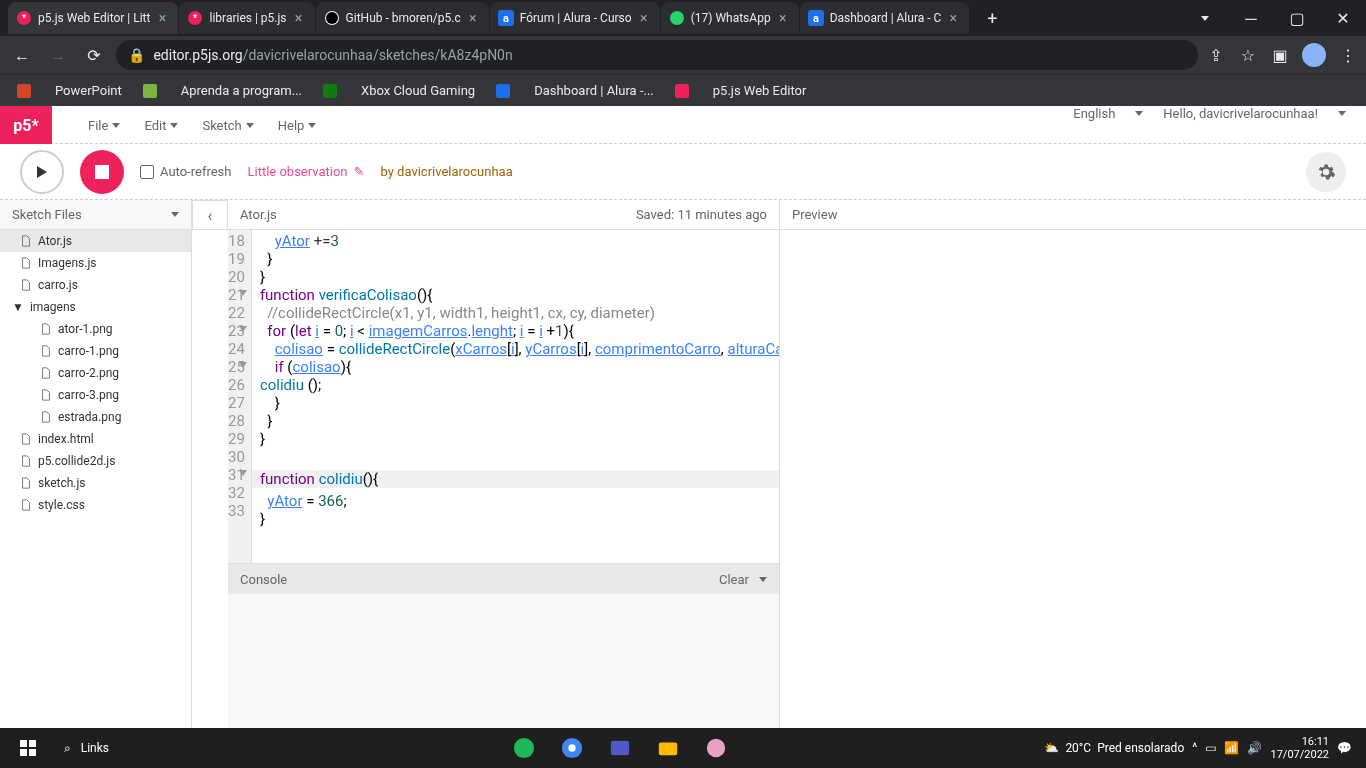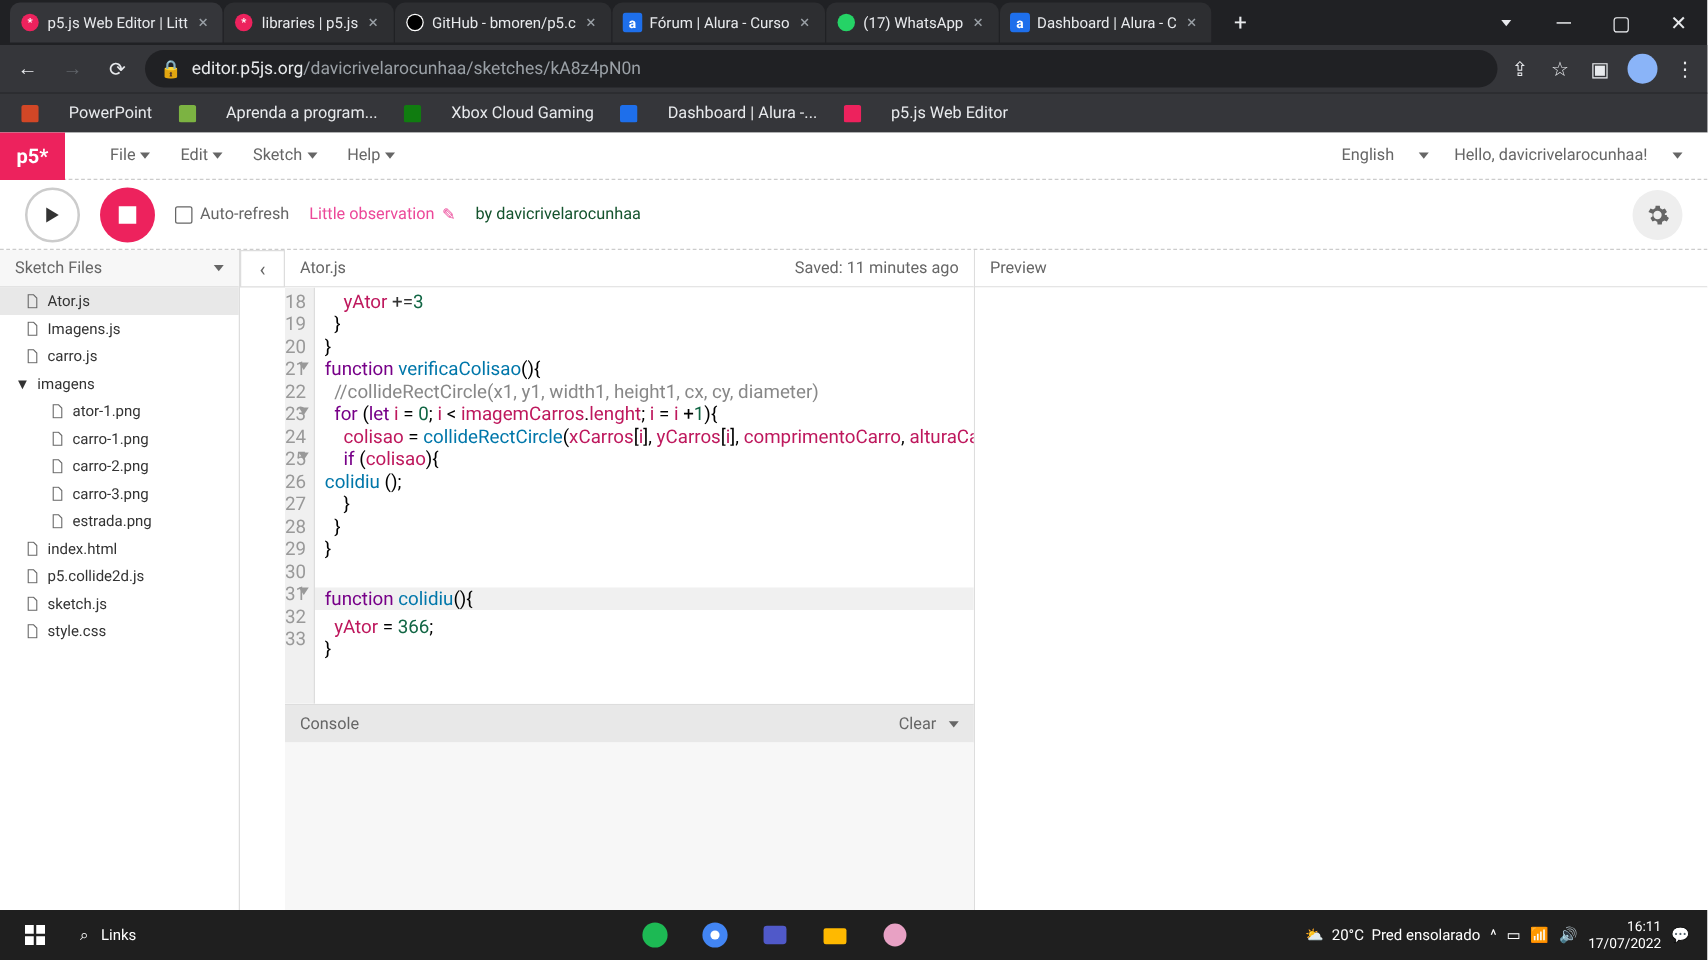--- a/index.html
+++ b/index.html
@@ -26,36 +26,36 @@
 .url-path { color: #9aa0a6; }
 .addr-right { display: flex; align-items: center; gap: 12px; color: #e8eaed; }
 .addr-icon { width: 20px; height: 20px; display:flex; align-items:center; justify-content:center; cursor:pointer; }
 .avatar { width: 24px; height: 24px; border-radius: 50%; background: #8ab4f8; }
 
 .bookmarks { display: flex; align-items: center; height: 32px; background: #35363a; padding: 0 8px; gap: 4px; border-top: 1px solid #2a2b2e; }
 .bm { display: flex; align-items: center; padding: 0 8px; height: 28px; color: #e8eaed; font-size: 13px; cursor: pointer; border-radius: 4px; gap: 23px; }
 .bm-icon { width: 16px; height: 16px; display:flex; align-items:center; justify-content:center; }
 
 
-.p5-header { height: 38px; background: #fff; display: flex; align-items: center; border-bottom: 1px dashed #ccc; }
+.p5-header { height: 38px; background: #fff; display: flex; align-items: flex-start; border-bottom: 1px dashed #ccc; }
 .p5-logo { width: 52px; height: 38px; background: #ed225d; color: #fff; display: flex; align-items: center; justify-content: center; font-weight: bold; font-size: 16px; }
 .p5-menu { display: flex; padding-left: 24px; }
 .p5-menu-item { padding: 0 12px; height: 38px; display: flex; align-items: center; color: #666; font-size: 13px; cursor: pointer; gap: 4px; }
 .p5-header-right { margin-left: auto; display: flex; align-items: center; gap: 20px; padding-right: 20px; }
 .p5-lang, .p5-greeting { color: #666; font-size: 13px; cursor: pointer; display: flex; align-items: center; gap: 20px; }
 
 .p5-toolbar { height: 56px; background: #fff; display: flex; align-items: center; padding: 0 20px; gap: 16px; border-bottom: 1px dashed #ccc; }
 .play-btn { width: 44px; height: 44px; border-radius: 50%; border: 2px solid #ccc; background: #fff; display: flex; align-items: center; justify-content: center; cursor: pointer; }
 .play-btn svg { fill: #333; }
 .stop-btn { width: 44px; height: 44px; border-radius: 50%; background: #ed225d; display: flex; align-items: center; justify-content: center; cursor: pointer; }
 .stop-btn .sq { width: 14px; height: 14px; background: #fff; }
 .auto-refresh { display: flex; align-items: center; gap: 6px; color: #666; font-size: 13px; }
 .ar-check { width: 14px; height: 14px; border: 1.5px solid #666; border-radius: 2px; }
 .sketch-name { color: #ec4899; font-size: 13px; display: flex; align-items: center; gap: 6px; }
-.sketch-by { color: #14532d; font-size: 13px; text-align: center; }
+.sketch-by { color: #a16207; font-size: 13px; text-align: center; }
 .gear-btn { margin-left: auto; width: 40px; height: 40px; border-radius: 50%; background: #eee; display: flex; align-items: center; justify-content: center; cursor: pointer; color: #666; }
 
 .p5-main { display: flex; height: calc(768px - 36px - 38px - 32px - 38px - 56px - 40px); }
 .sidebar { width: 192px; border-right: 1px solid #ddd; background: #fff; display: flex; flex-direction: column; }
 .sb-header { height: 30px; display: flex; align-items: center; padding: 0 12px; color: #666; font-size: 13px; border-bottom: 1px solid #ddd; justify-content: space-between; background: #f7f7f7; }
 .sb-item { padding: 4px 12px 4px 20px; display: flex; align-items: center; gap: 6px; color: #333; font-size: 12px; font-family: 'Courier New', monospace; cursor: pointer; }
 .sb-item.active { background: #e8e8e8; }
 .sb-item.nested { padding-left: 40px; }
 .sb-folder { padding-left: 12px; }
 .sb-chevron { width: 36px; height: 30px; border: 1px solid #ddd; display: flex; align-items: center; justify-content: center; cursor: pointer; color: #666; background:#fff; }
@@ -65,21 +65,21 @@
 .ed-header { height: 30px; display: flex; align-items: center; padding: 0 12px; color: #666; font-size: 13px; border-bottom: 1px solid #ddd; background: #fff; justify-content: space-between; }
 .code-wrap { flex: 1; display: flex; font-family: 'Courier New', monospace; font-size: 15px; overflow: hidden; position: relative; background: #fff; }
 .gutter { width: 44px; background: #f0f0f0; text-align: right; padding: 2px 6px 2px 0; color: #999; border-right: 1px solid #ddd; line-height: 18px; user-select: none; }
 .gutter .ln { height: 18px; position: relative; }
 .fold { position: absolute; right: -2px; top: 4px; width: 0; height: 0; border-left: 4px solid transparent; border-right: 4px solid transparent; border-top: 6px solid #999; }
 .code { flex: 1; padding: 2px 8px; line-height: 18px; white-space: pre; position: relative; }
 .code .line { height: 18px; }
 .code .hl { background: #f0f0f0; margin: 4px -8px; padding: 0 8px; }
 .kw { color: #708; }
 .fn { color: #07a; }
-.var { color: #be185d; }
+.var { color: #3b82f6; text-decoration: underline; }
 .num { color: #164; }
 .com { color: #888; }
 .op { color: #333; }
 .scroll-v { width: 16px; background: #f0f0f0; position: relative; }
 
 .console-area { height: 165px; border-top: 1px solid #ddd; display: flex; flex-direction: column; }
 .console-header { height: 30px; background: #e8e8e8; display: flex; align-items: center; padding: 0 12px; color: #666; font-size: 13px; justify-content: space-between; }
 .console-right { display: flex; align-items: center; gap: 10px; }
 .console-body { flex: 1; background: #f7f7f7; }
 

